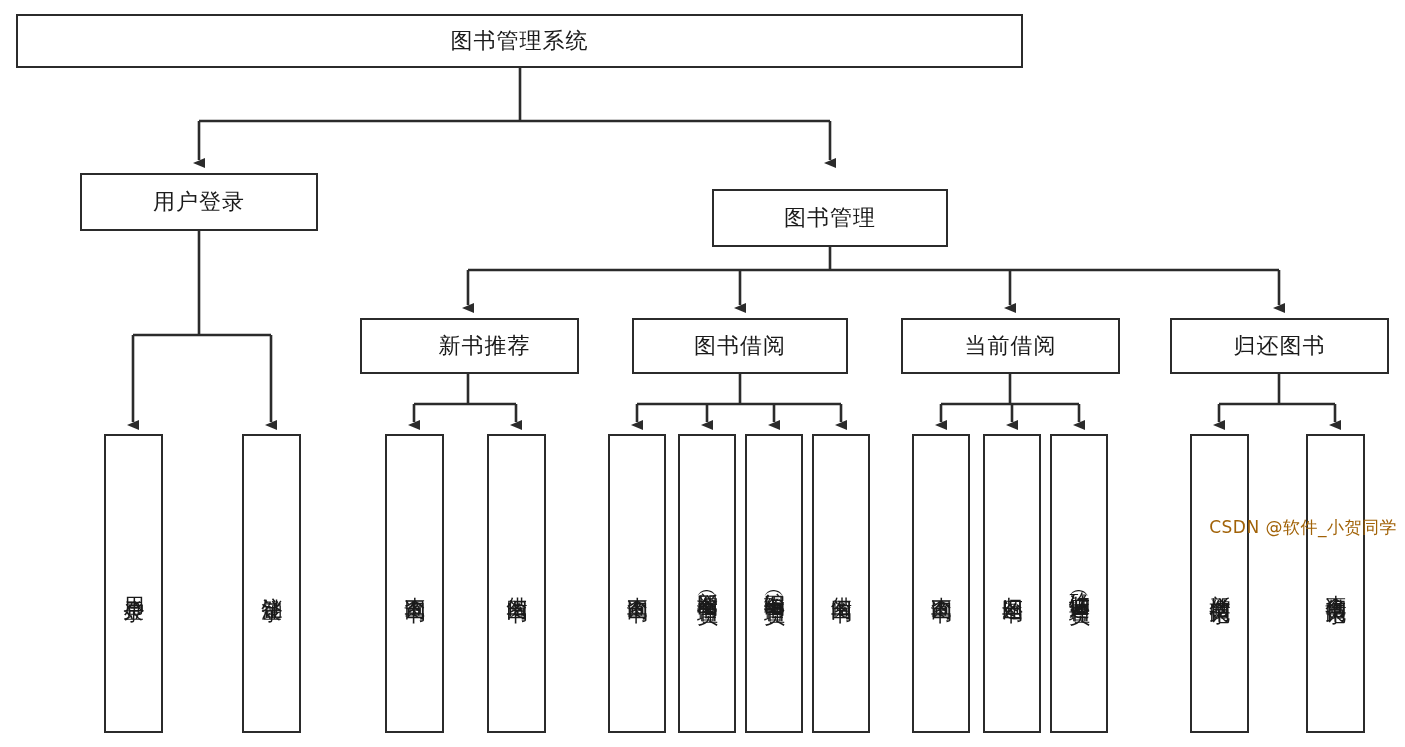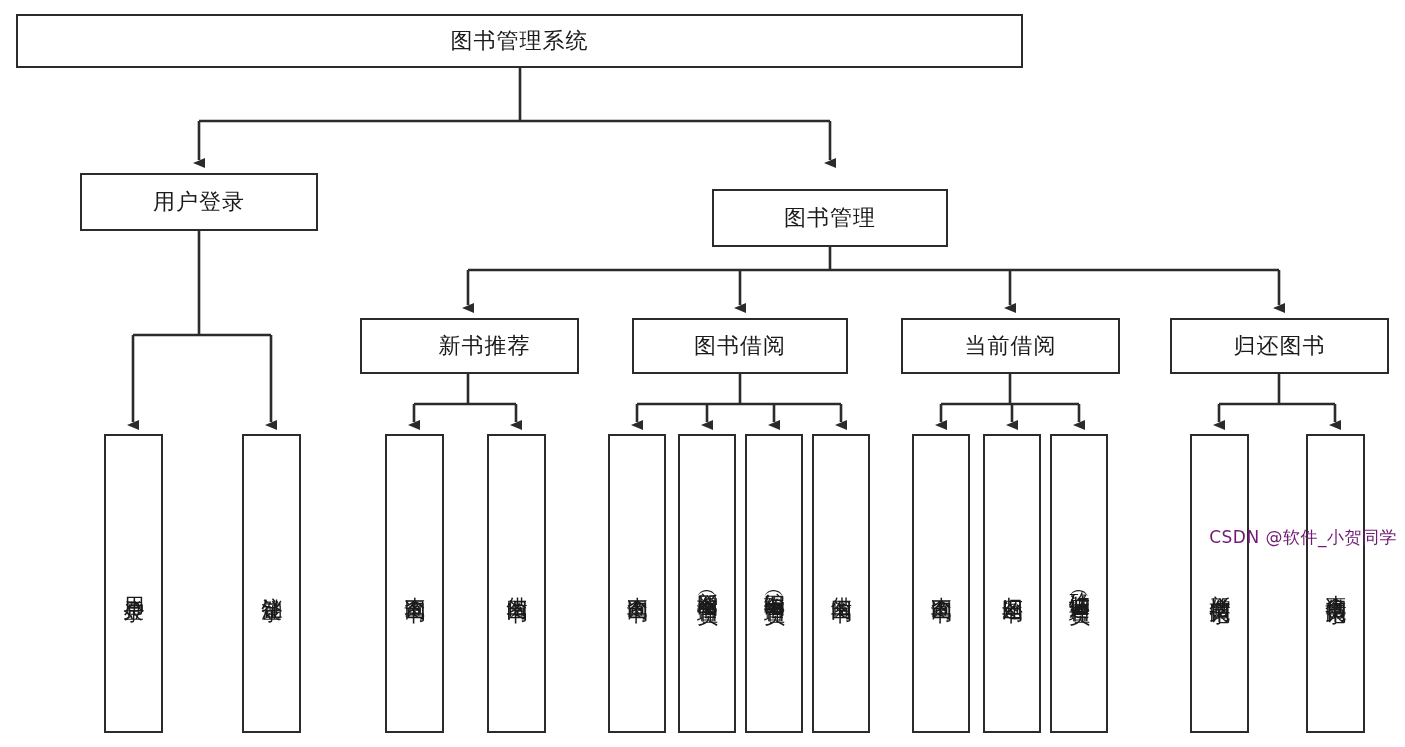--- a/index.html
+++ b/index.html
@@ -54,23 +54,23 @@
     font-size: 21px;
     color: #1a1a1a;
     line-height: 1.28;
     letter-spacing: 2px;
     white-space: nowrap;
     max-height: 290px;
   }
   #watermark {
     position: absolute;
     right: 8px;
-    bottom: 4px;
+    bottom: 14px;
     font-size: 17px;
-    color: #701a75;
+    color: #a16207;
     white-space: nowrap;
     letter-spacing: 0.5px;
     pointer-events: none;
   }
 </style>
 </head>
 <body>
 
 <div id="diagram-root">
 

